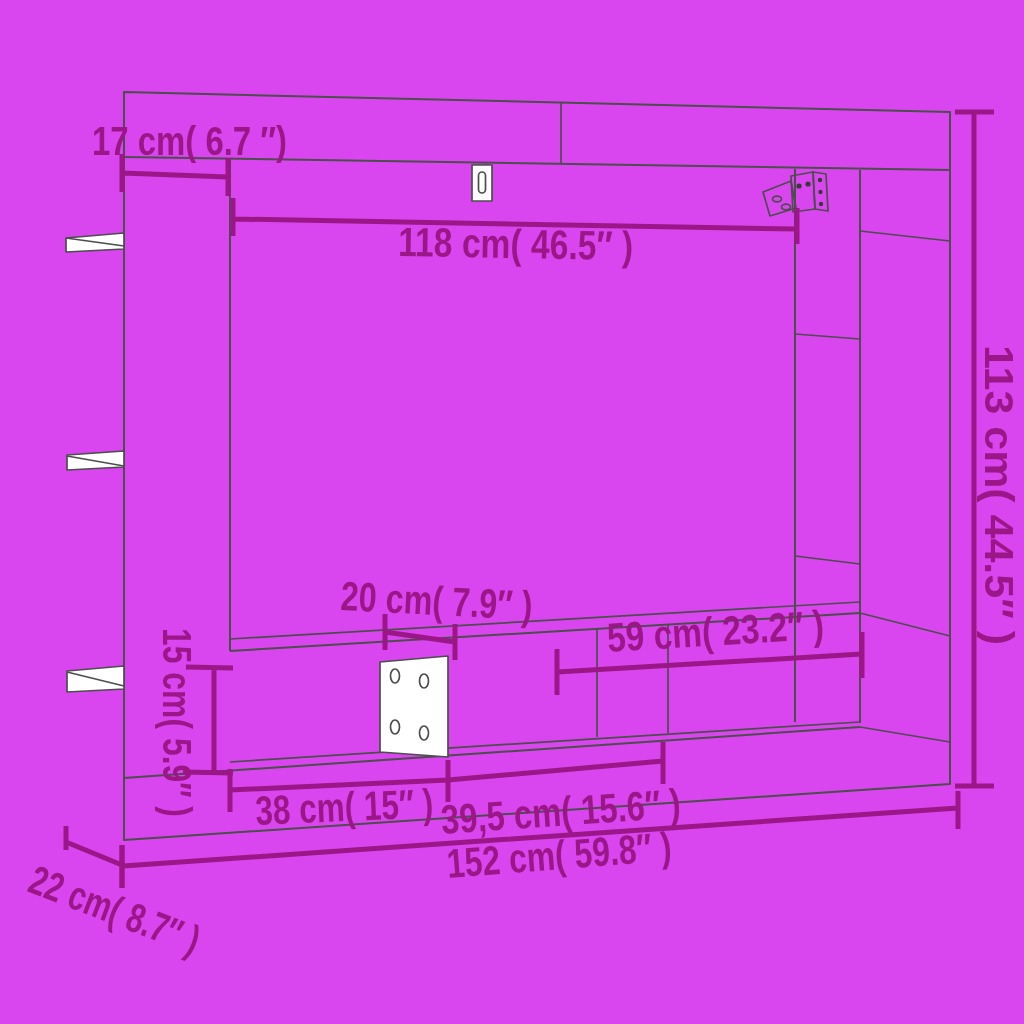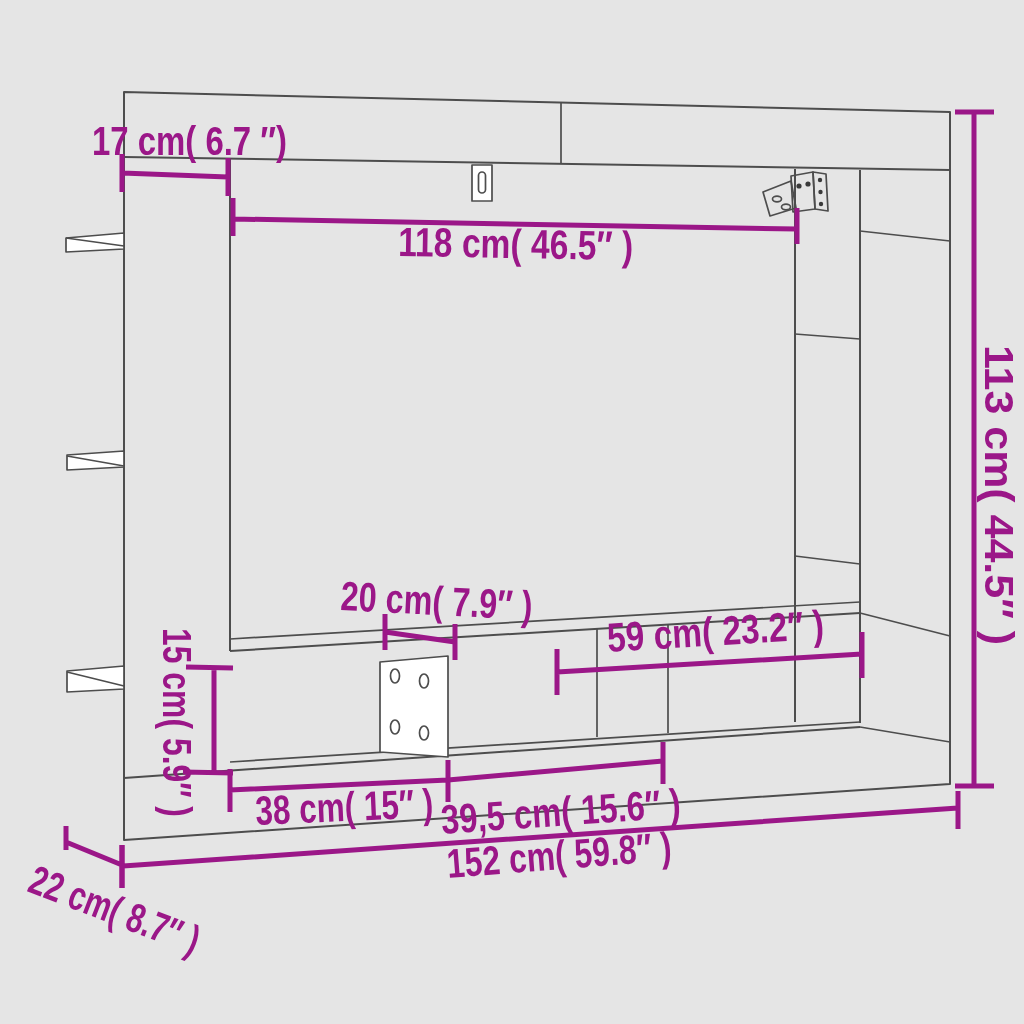--- a/index.html
+++ b/index.html
@@ -1,16 +1,16 @@
 <!DOCTYPE html>
 <html><head>
 <meta charset="utf-8">
 <style>
   html,body{margin:0;padding:0;background:#ffffff;}
-  .stage{position:relative;width:1024px;height:1024px;background:#e5e5e5;overflow:hidden;}
+  .stage{position:relative;width:1024px;height:1024px;background:#d946ef;overflow:hidden;}
   .gline{stroke:#4d4d4d;stroke-width:2;fill:none;stroke-linejoin:round;}
   .gthin{stroke:#4d4d4d;stroke-width:1.7;fill:none;stroke-linejoin:round;}
   .wfill{fill:#ffffff;stroke:#4d4d4d;stroke-width:1.7;stroke-linejoin:round;}
   .mline{stroke:#9B1788;stroke-width:5;fill:none;stroke-linecap:butt;}
   .mtext{fill:#9B1788;font-family:"Liberation Sans",sans-serif;font-weight:bold;font-size:41px;}
   .dot{fill:#3a3a3a;stroke:none;}
 </style>
 </head>
 <body>
 

